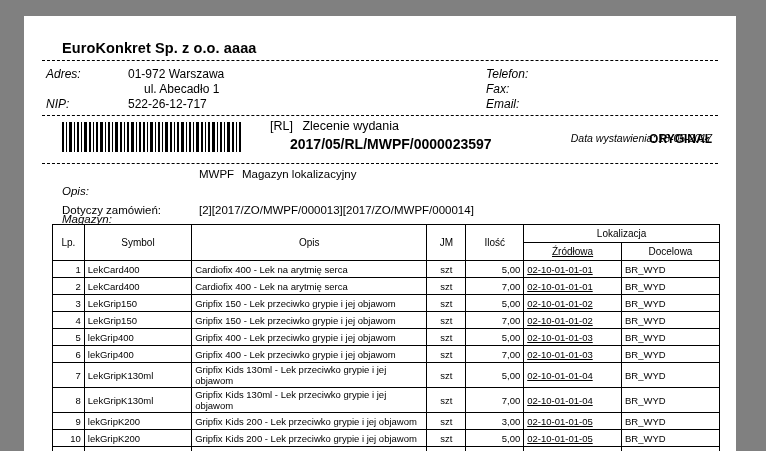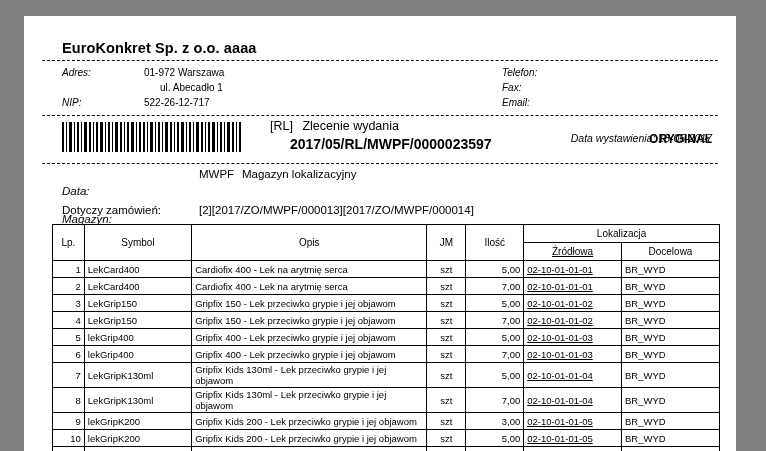--- a/index.html
+++ b/index.html
@@ -31,22 +31,22 @@
     margin: 10px 0 4px 20px;
   }
   .rule-dashed {
     border-top: 1px dashed #000;
     margin: 0 0 6px 0;
     height: 0;
   }
   .addr-block {
     position: relative;
     height: 46px;
-    margin-left: 20px;
-    font-size: 10px;
+    margin-left: 4px;
+    font-size: 12px;
   }
   .addr-label {
     position: absolute;
     font-style: italic;
     color: #000;
   }
   .addr-val {
     position: absolute;
     color: #000;
   }
@@ -235,21 +235,21 @@
     <div class="issue-date">Data wystawienia: 18-05-2017</div>
     <div class="original">ORYGINAŁ</div>
   </div>
 
   <div class="rule-dashed3"></div>
 
   <div class="meta">
     <span class="lbl" style="left:0px; top:4px;margin-top:45px;">Magazyn:</span>
     <span class="val" style="left:137px; top:4px;">MWPF</span>
     <span class="val" style="left:180px; top:4px;">Magazyn lokalizacyjny</span>
-    <span class="lbl" style="left:0px; top:21px;">Data:</span>
+    <span class="lbl" style="left:0px; top:21px;">Opis:</span>
     <span class="val" style="left:137px; top:21px;"></span>
     <span class="plain-lbl" style="left:0px; top:40px;">Dotyczy zamówień:</span>
     <span class="val" style="left:137px; top:40px;">[2][2017/ZO/MWPF/000013][2017/ZO/MWPF/000014]</span>
   </div>
 
   <table class="items">
     <thead>
       <tr>
         <th class="c-lp" rowspan="2">Lp.</th>
         <th class="c-sym" rowspan="2">Symbol</th>

